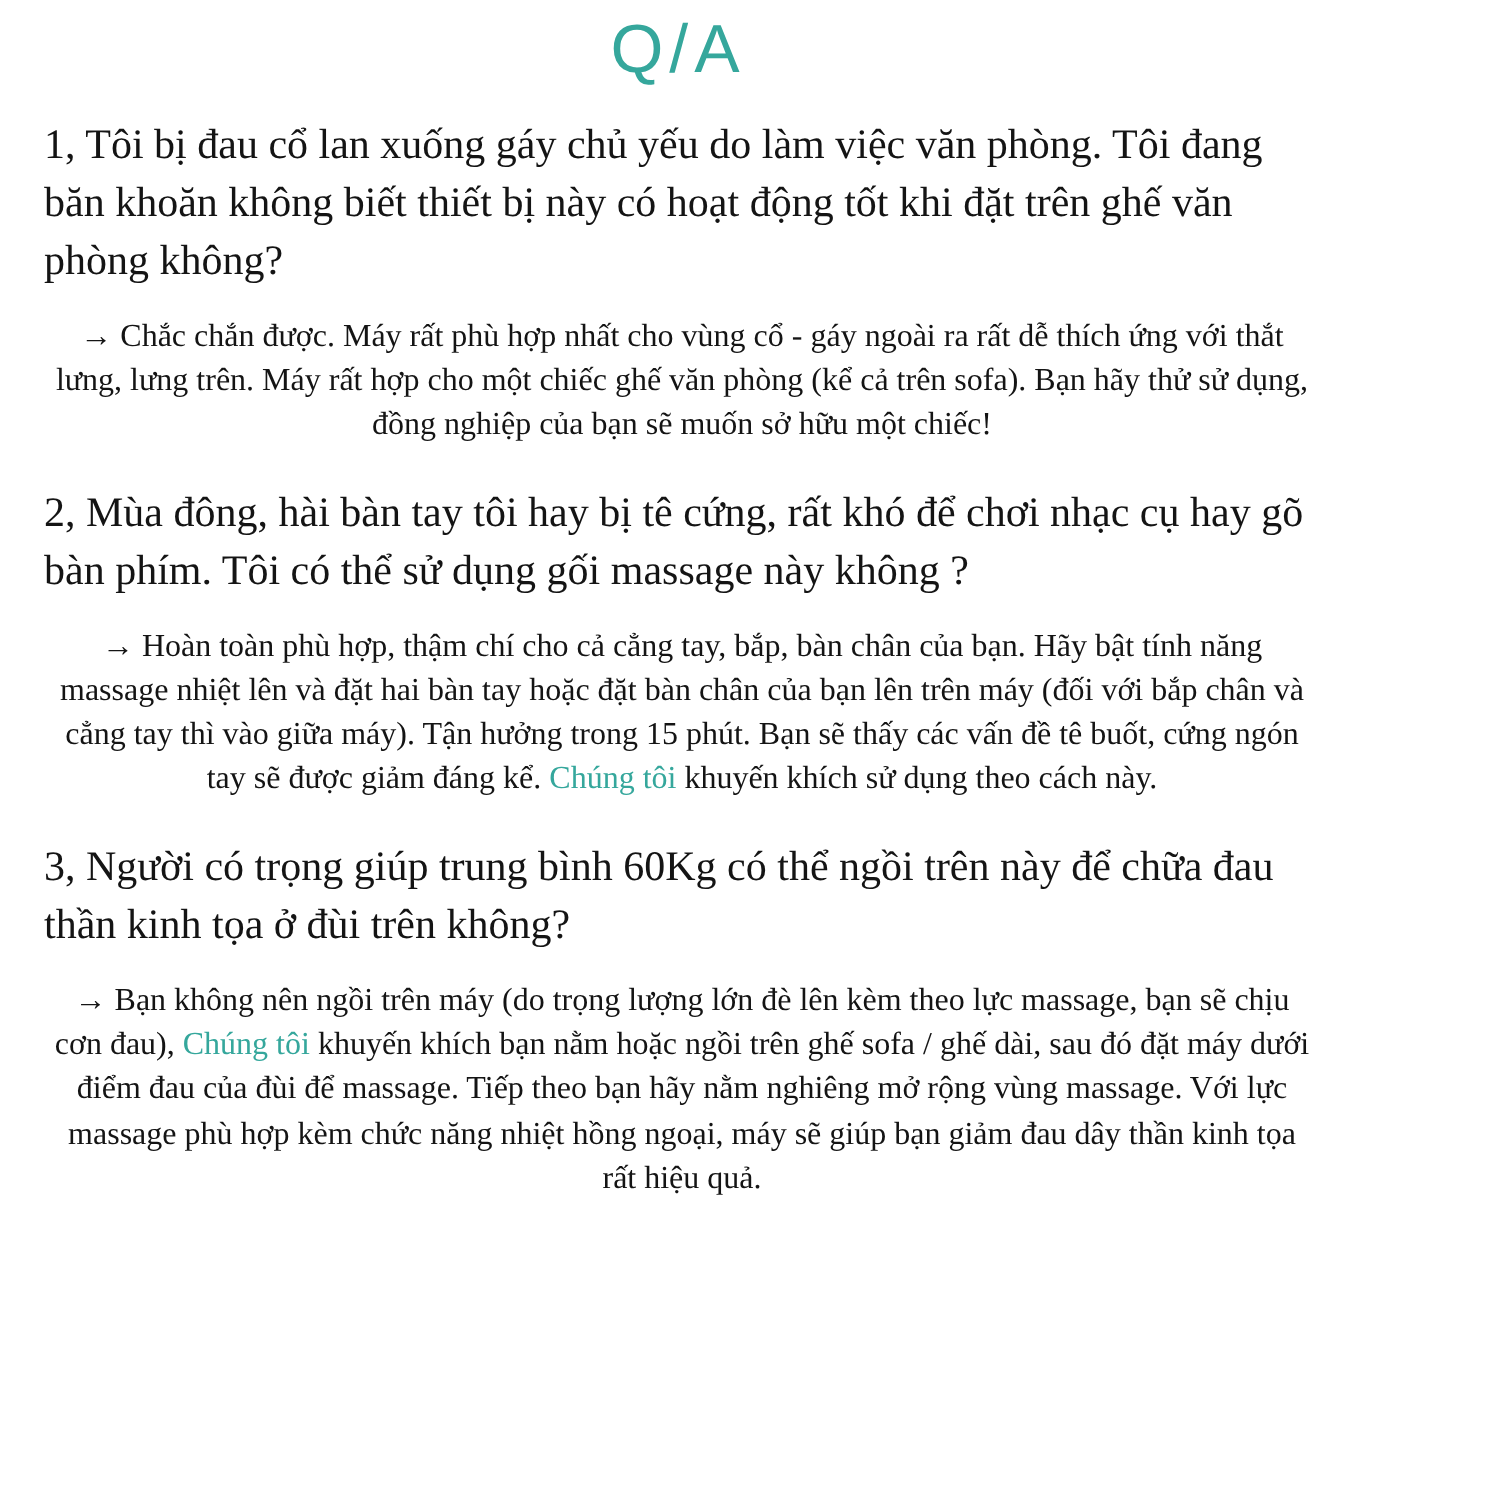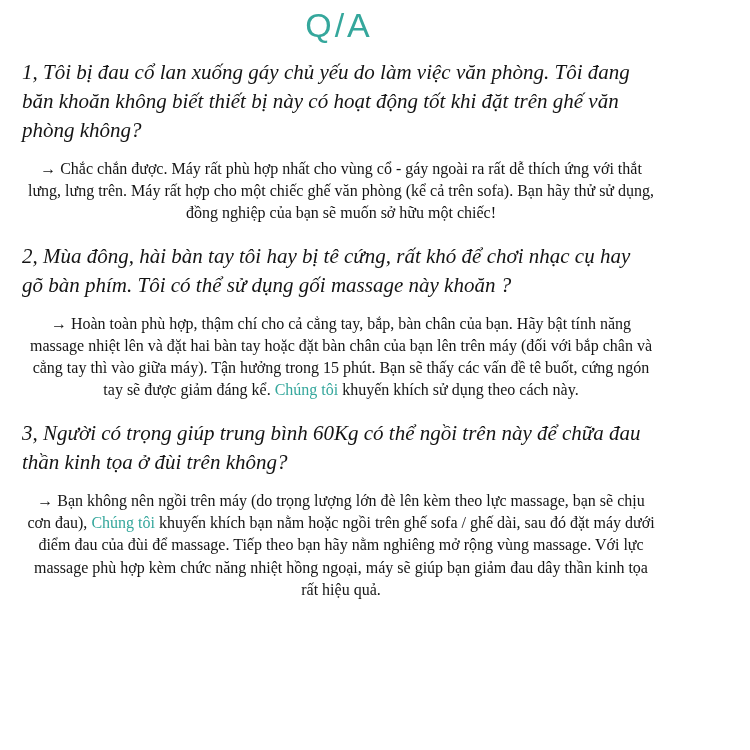--- a/index.html
+++ b/index.html
@@ -21,21 +21,20 @@
     text-align: center;
     font-family: "Liberation Sans", sans-serif;
     font-weight: 400;
     font-size: 34px;
     letter-spacing: 3px;
     color: var(--accent, #35a79c);
     margin: 2px 0 10px 0;
   }
   .qa-item { margin: 0; }
   .question {
-    font-style: italic;
     font-size: 21px;
     line-height: 1.38;
     margin: 13px 0;
   }
   .answer {
     font-style: normal;
     font-size: 16px;
     line-height: 1.38;
     margin: 13px 0 18px 4px;
     text-align: center;
@@ -49,21 +48,21 @@
 
 <main class="page">
   <h1 class="title">Q/A</h1>
   <section>
   <article class="qa-item">
     <p class="question">1,  Tôi bị đau cổ lan xuống gáy chủ yếu do làm việc văn phòng. Tôi đang băn khoăn không biết thiết bị này có hoạt động tốt khi đặt trên ghế văn phòng không?</p>
     <p class="answer"><span>→ Chắc chắn được. Máy rất phù hợp nhất cho vùng cổ - gáy ngoài ra rất dễ thích ứng với thắt lưng, lưng trên. Máy rất hợp cho một chiếc ghế văn phòng (kể cả trên sofa). Bạn hãy thử sử dụng, đồng nghiệp của bạn sẽ muốn sở hữu một chiếc!</span></p>
   </article>
 
   <article class="qa-item">
-    <p class="question">2, Mùa đông, hài bàn tay tôi hay bị tê cứng, rất khó để chơi nhạc cụ hay gõ bàn phím. Tôi có thể sử dụng gối massage này khoăn ?</p>
+    <p class="question">2, Mùa đông, hài bàn tay tôi hay bị tê cứng, rất khó để chơi nhạc cụ hay gõ bàn phím. Tôi có thể sử dụng gối massage này không ?</p>
     <p class="answer"><span>→ Hoàn toàn phù hợp, thậm chí cho cả cẳng tay, bắp, bàn chân của bạn. Hãy bật tính năng massage nhiệt lên và đặt hai bàn tay hoặc đặt bàn chân của bạn lên trên máy (đối với bắp chân và cẳng tay thì vào giữa máy). Tận hưởng trong 15 phút. Bạn sẽ thấy các vấn đề tê buốt, cứng ngón tay sẽ được giảm đáng kể. </span><span class="highlight">Chúng tôi</span><span> khuyến khích sử dụng theo cách này.</span></p>
   </article>
 
   <article class="qa-item">
     <p class="question">3, Người có trọng giúp trung bình 60Kg có thể ngồi trên này để chữa đau thần kinh tọa ở đùi trên không?</p>
     <p class="answer"><span>→ Bạn không nên ngồi trên máy (do trọng lượng lớn đè lên kèm theo lực massage, bạn sẽ chịu cơn đau), </span><span class="highlight">Chúng tôi</span><span> khuyến khích bạn nằm hoặc ngồi trên ghế sofa / ghế dài, sau đó đặt máy dưới điểm đau của đùi để massage. Tiếp theo bạn hãy nằm nghiêng mở rộng vùng massage. Với lực massage phù hợp kèm chức năng nhiệt hồng ngoại, máy sẽ giúp bạn giảm đau dây thần kinh tọa rất hiệu quả.</span></p>
   </article>
 </section>
 </main>
 

